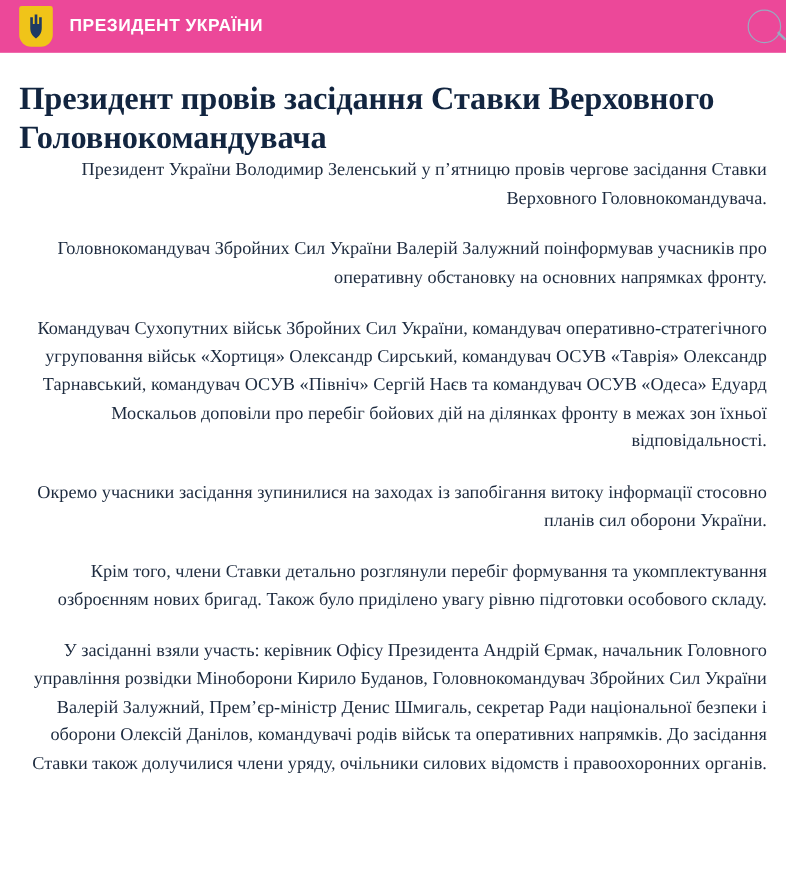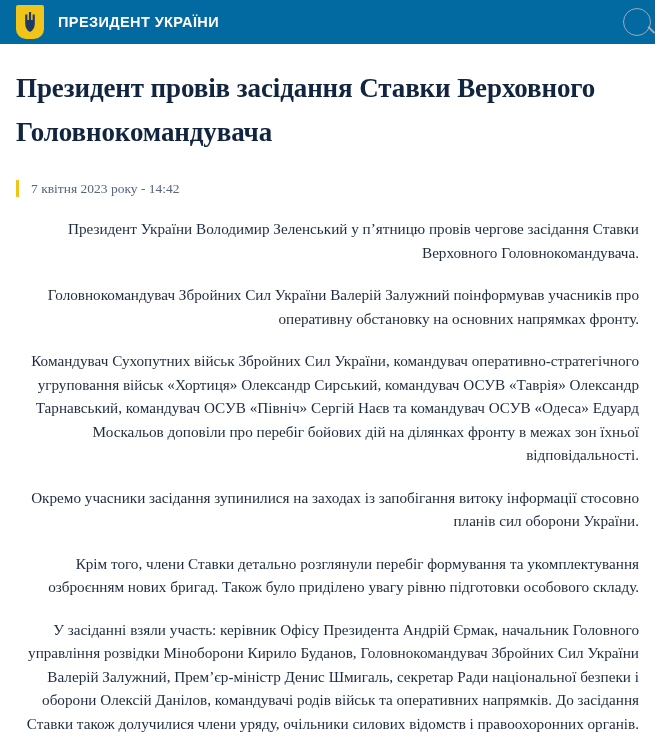--- a/index.html
+++ b/index.html
@@ -7,21 +7,21 @@
     margin: 0;
     padding: 0;
     width: 655px;
     background: #ffffff;
     font-family: "Liberation Sans", sans-serif;
   }
   body { width: 655px; height: 732px; overflow: hidden; }
 
   
   .site-header {
-    background: #0369a1;
+    background: #ec4899;
     height: 44px;
     display: flex;
     align-items: center;
     padding: 0 16px;
     position: relative;
   }
   .emblem {
     width: 28px;
     height: 34px;
     background: #f0c419;
@@ -69,21 +69,21 @@
     bottom: 4px;
   }
 
   
   .article {
     padding: 18px 16px 0 16px;
   }
   .headline {
     font-family: "Liberation Serif", serif;
     font-size: 27px;
-    line-height: 44px;
+    line-height: 32px;
     color: #122540;
     font-weight: bold;
     margin: 4px 0 0 0;
     letter-spacing: -0.1px;
   }
   .date-row {
     display: flex;
     align-items: center;
     margin: 26px 0 20px 0;
   }
@@ -120,24 +120,20 @@
   </div>
   <div class="site-title">ПРЕЗИДЕНТ УКРАЇНИ</div>
   <div class="header-right">
     <div class="search-circle"></div>
   </div>
 </div>
 
 <div class="article">
   <h1 class="headline">Президент провів засідання Ставки Верховного Головнокомандувача</h1>
 
-  <div class="date-row">
-    <div class="date-bar"></div>
-    <div class="date-text">7 квітня 2023 року - 14:42</div>
-  </div>
 
   <div class="body-text">
     <p>Президент України Володимир Зеленський у п’ятницю провів чергове засідання Ставки Верховного Головнокомандувача.</p>
     <p>Головнокомандувач Збройних Сил України Валерій Залужний поінформував учасників про оперативну обстановку на основних напрямках фронту.</p>
     <p>Командувач Сухопутних військ Збройних Сил України, командувач оперативно-стратегічного угруповання військ «Хортиця» Олександр Сирський, командувач ОСУВ «Таврія» Олександр Тарнавський, командувач ОСУВ «Північ» Сергій Наєв та командувач ОСУВ «Одеса» Едуард Москальов доповіли про перебіг бойових дій на ділянках фронту в межах зон їхньої відповідальності.</p>
     <p>Окремо учасники засідання зупинилися на заходах із запобігання витоку інформації стосовно планів сил оборони України.</p>
     <p>Крім того, члени Ставки детально розглянули перебіг формування та укомплектування озброєнням нових бригад. Також було приділено увагу рівню підготовки особового складу.</p>
     <p>У засіданні взяли участь: керівник Офісу Президента Андрій Єрмак, начальник Головного управління розвідки Міноборони Кирило Буданов, Головнокомандувач Збройних Сил України Валерій Залужний, Прем’єр-міністр Денис Шмигаль, секретар Ради національної безпеки і оборони Олексій Данілов, командувачі родів військ та оперативних напрямків. До засідання Ставки також долучилися члени уряду, очільники силових відомств і правоохоронних органів.</p>
   </div>
 </div>

